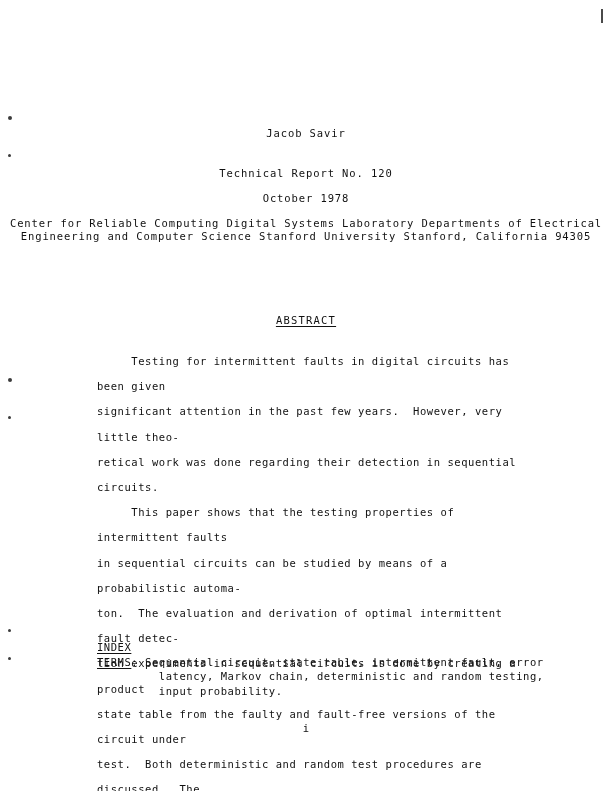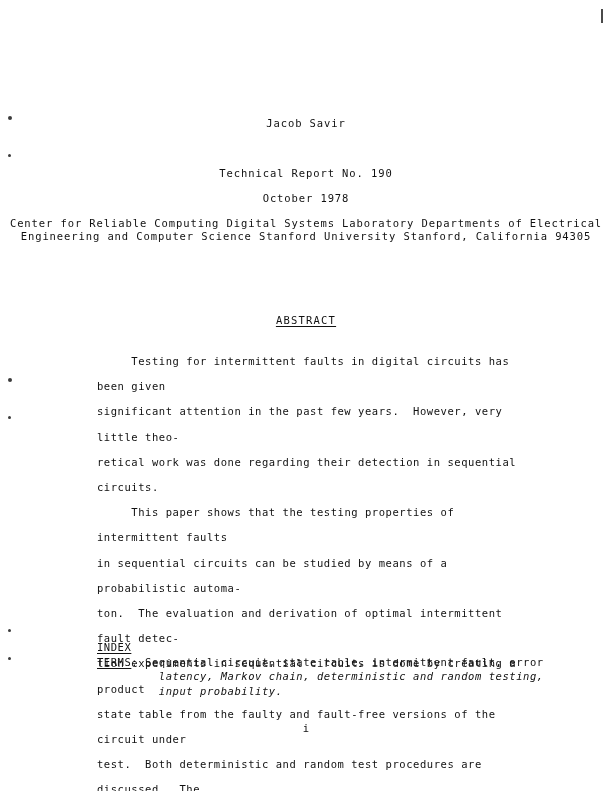--- a/index.html
+++ b/index.html
@@ -39,21 +39,21 @@
     text-align: center;
     font-size: 10.5px;
     letter-spacing: 0.9px;
     text-decoration: underline;
     text-underline-offset: 2px;
     white-space: nowrap;
   }
   .author {
     position: absolute;
     left: 0; right: 0;
-    top: 117px;
+    top: 127px;
     text-align: center;
     font-size: 10.5px;
     letter-spacing: 0.9px;
   }
   .report-no {
     position: absolute;
     left: 0; right: 0;
     top: 167px;
     text-align: center;
     font-size: 10.5px;
@@ -105,21 +105,20 @@
     letter-spacing: 0.55px;
     line-height: 14.6px;
     margin-top: 6px;
   }
   .index-terms .label {
     text-decoration: underline;
     text-underline-offset: 2px;
   }
   .index-terms .lines {
     white-space: pre;
-    font-style: italic;
   }
   .index-terms .first-line {
     white-space: pre;
   }
   .folio {
     position: absolute;
     left: 0; right: 0;
     top: 722px;
     text-align: center;
     font-size: 10.5px;
@@ -134,21 +133,21 @@
   <div class="scan-mark" style="left:8px; top:116px; width:4px; height:4px;"></div>
   <div class="scan-mark" style="left:8px; top:154px; width:3px; height:3px;"></div>
   <div class="scan-mark" style="left:8px; top:378px; width:4px; height:4px;"></div>
   <div class="scan-mark" style="left:8px; top:416px; width:3px; height:3px;"></div>
   <div class="scan-mark" style="left:8px; top:629px; width:3px; height:3px;"></div>
   <div class="scan-mark" style="left:8px; top:657px; width:3px; height:3px;"></div>
 
 
   <div class="author">Jacob Savir</div>
 
-  <div class="report-no">Technical Report No. 190</div>
+  <div class="report-no">Technical Report No. 120</div>
 
   <div class="date">October 1978</div>
 
   <div class="affiliation">Center for Reliable Computing
 Digital Systems Laboratory
 Departments of Electrical Engineering and Computer Science
 Stanford University
 Stanford, California 94305</div>
 
   <div class="abstract-heading">ABSTRACT</div>

